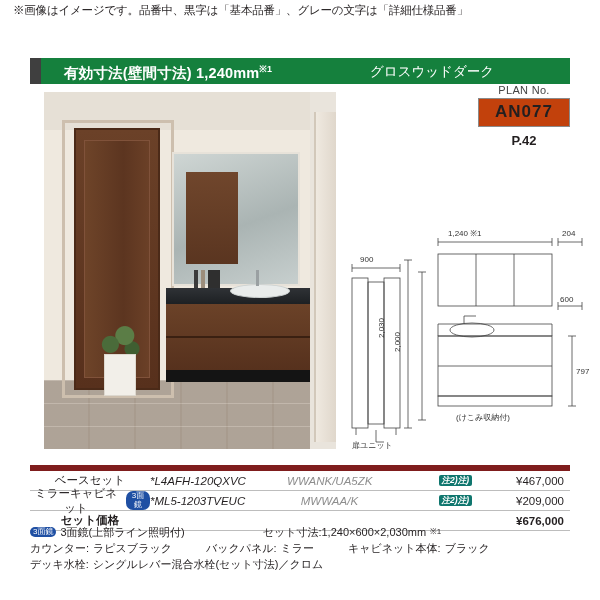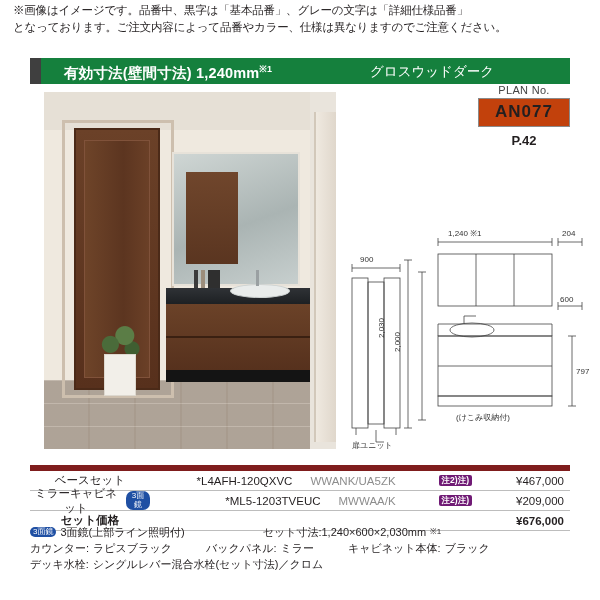--- a/index.html
+++ b/index.html
@@ -108,28 +108,28 @@
   .spectable .row{
     display:flex;align-items:center;height:19px;border-bottom:1px solid #bdbdbd;
   }
   .spectable .row.first{border-top:6px solid #7f1d1d;}
   .spectable .c-label{
     width:120px;text-align:center;color:#231f20;font-size:11.5px;
     display:flex;align-items:center;justify-content:center;gap:4px;
   }
   .spectable .c-code{
     flex:1;text-align:center;color:#231f20;font-size:11.5px;
-    display:flex;align-items:center;justify-content:flex-end;gap:18px;
+    display:flex;align-items:center;justify-content:space-between;gap:18px;font-style:italic;
   }
   .spectable .c-price{
     width:92px;text-align:right;padding-right:6px;font-size:11.5px;
   }
   .spectable .grey{color:#8d8d8d;}
   .badge-red{
-    display:inline-block;background:#701a75;color:#fff;font-size:8.5px;
+    display:inline-block;background:#0f766e;color:#fff;font-size:8.5px;
     padding:1px 3px;border-radius:2px;line-height:1.1;font-weight:bold;margin-left:25px;
   }
   .badge-blue{
     display:inline-block;background:#1f4fa3;color:#fff;font-size:8px;
     padding:1px 3px;border-radius:7px;line-height:1.1;
   }
   .row.total .c-label{font-weight:bold;}
   .row.total .c-price{font-weight:bold;}
 
   
@@ -140,21 +140,20 @@
   .detail .sp{display:inline-block;width:26px;}
   .sup{font-size:8px;vertical-align:super;}
 </style>
 </head>
 <body>
 
 <div class="page">
 
   <div class="notice">
     <div>※画像はイメージです。品番中、黒字は「基本品番」、グレーの文字は「詳細仕様品番」</div>
-    <div>となっております。ご注文内容によって品番やカラー、仕様は異なりますのでご注意ください。</div>
   </div>
 
   <div class="headband">
     <div class="tab"></div>
     <div class="size">
       <span>有効寸法(壁間寸法) 1,240mm</span><span class="sup">※1</span>
     </div>
     <div class="series">グロスウッドダーク</div>
   </div>
 

